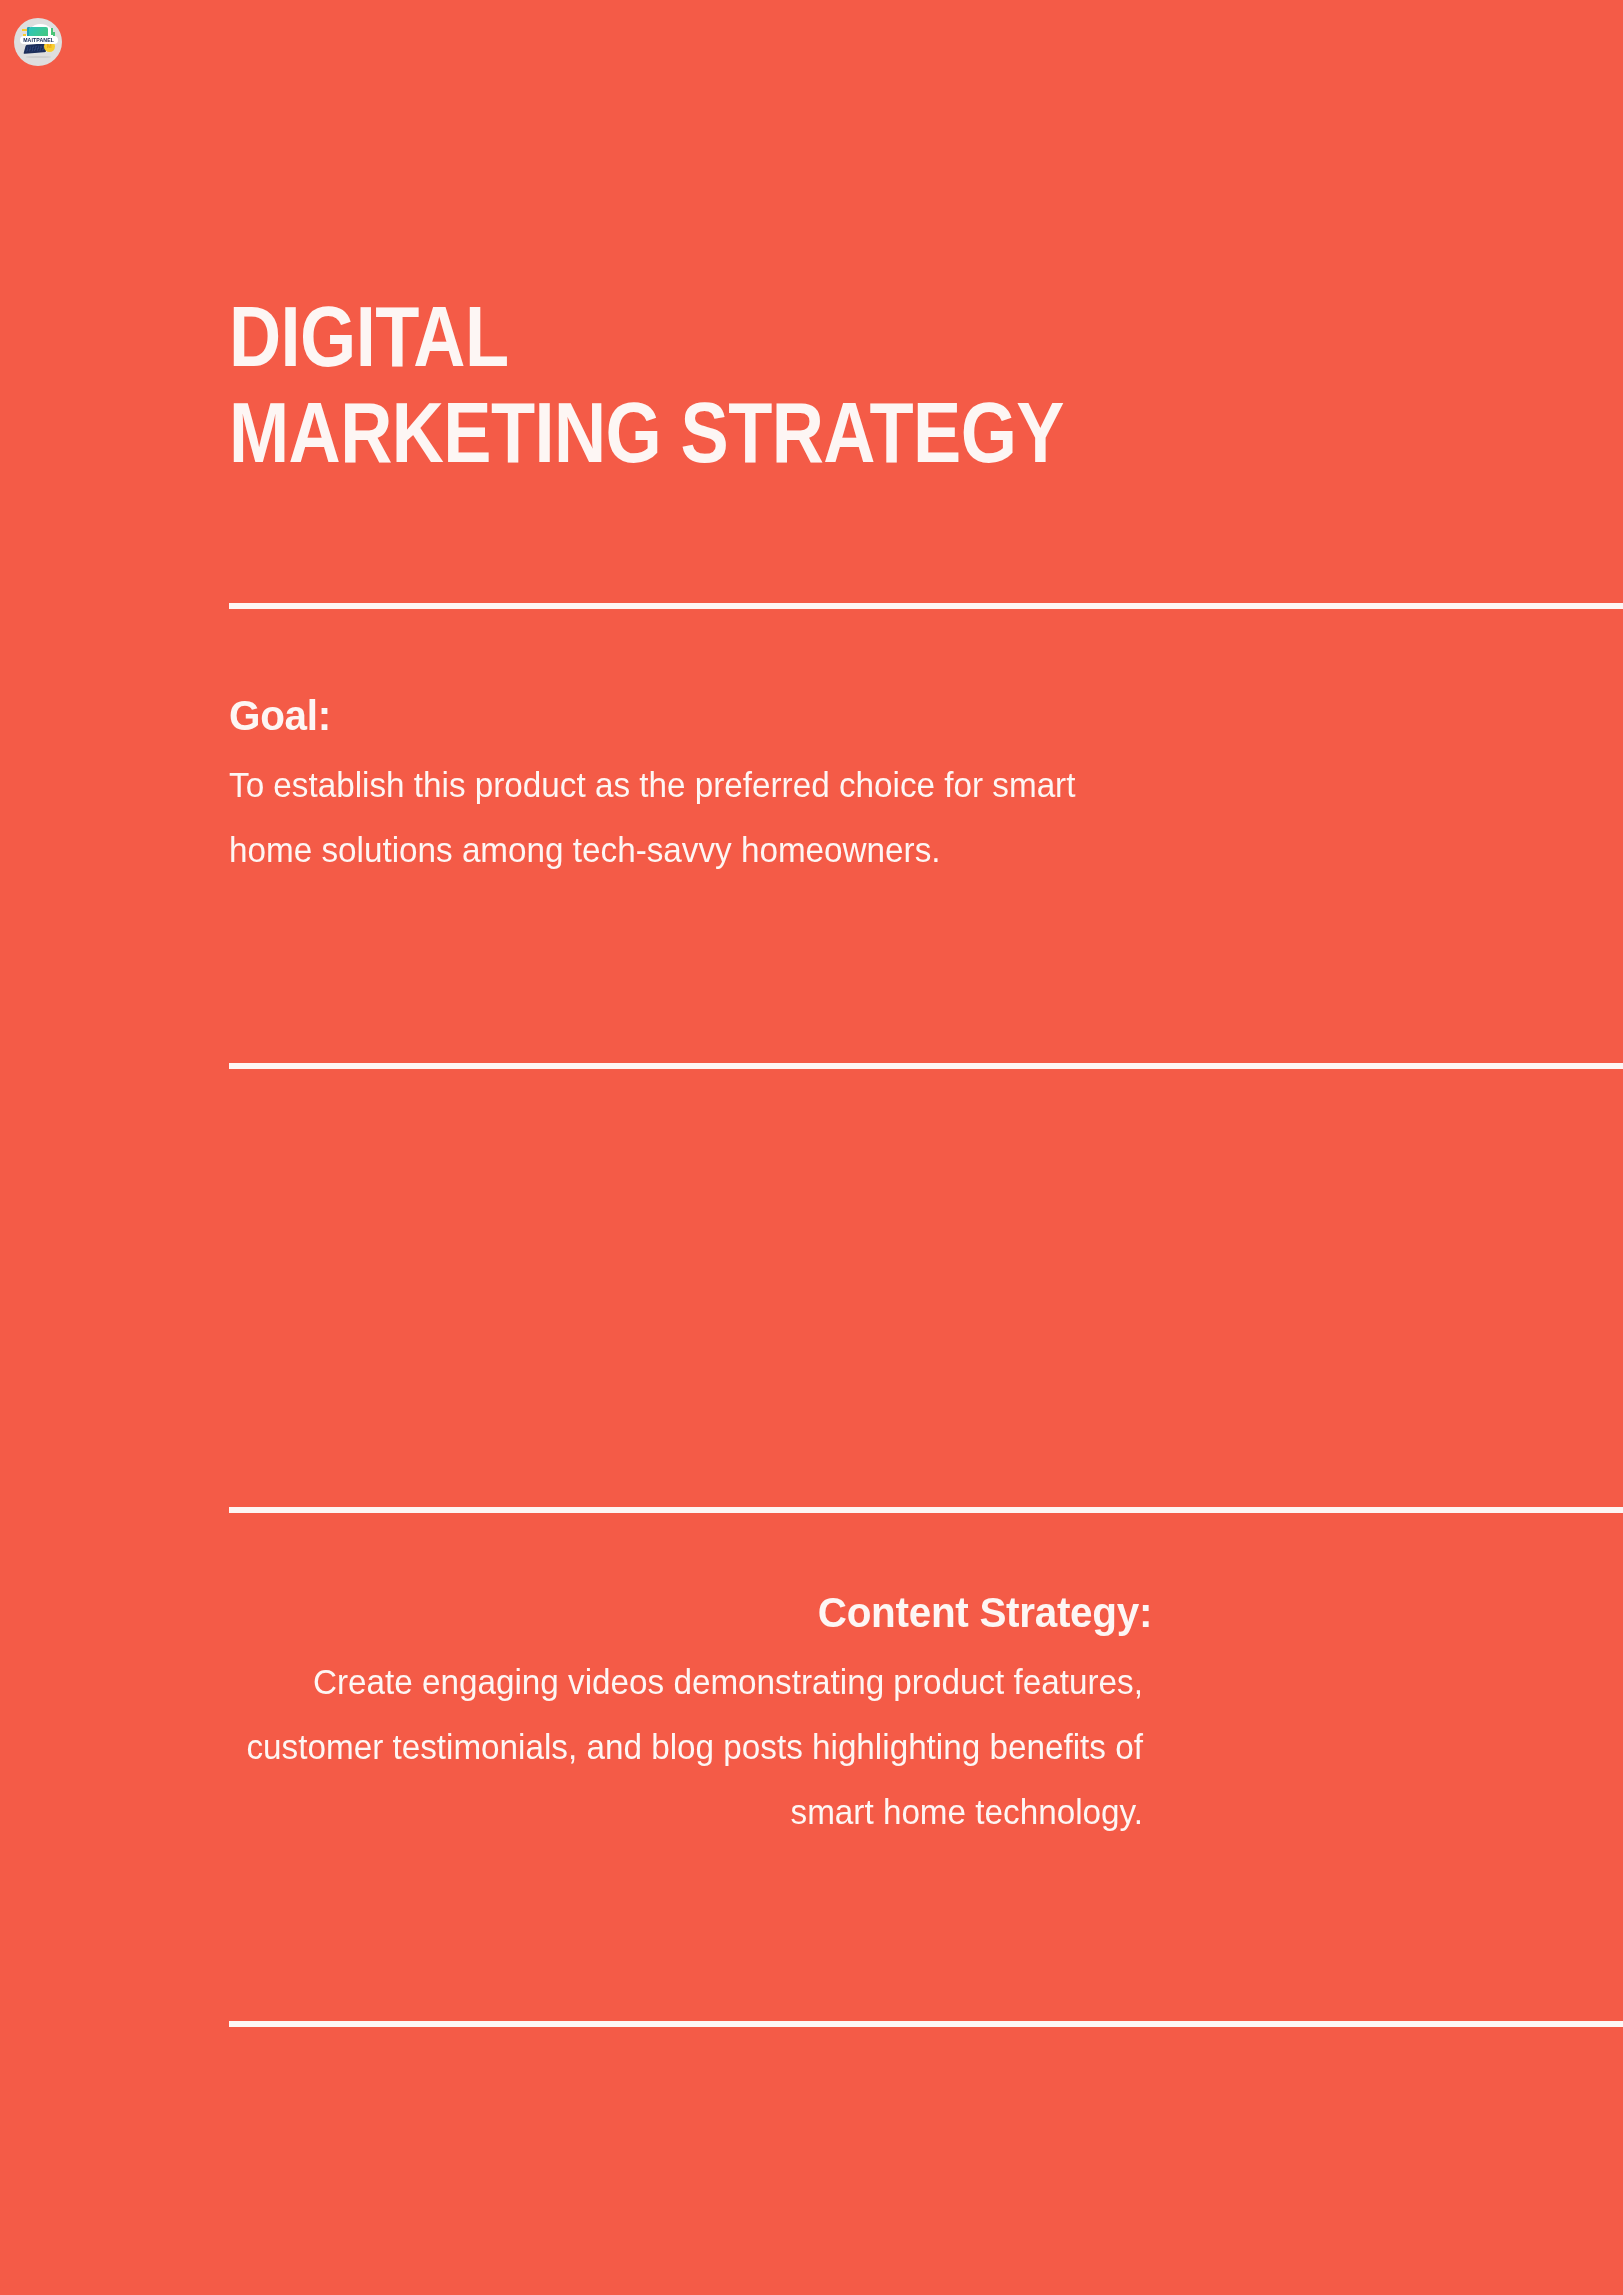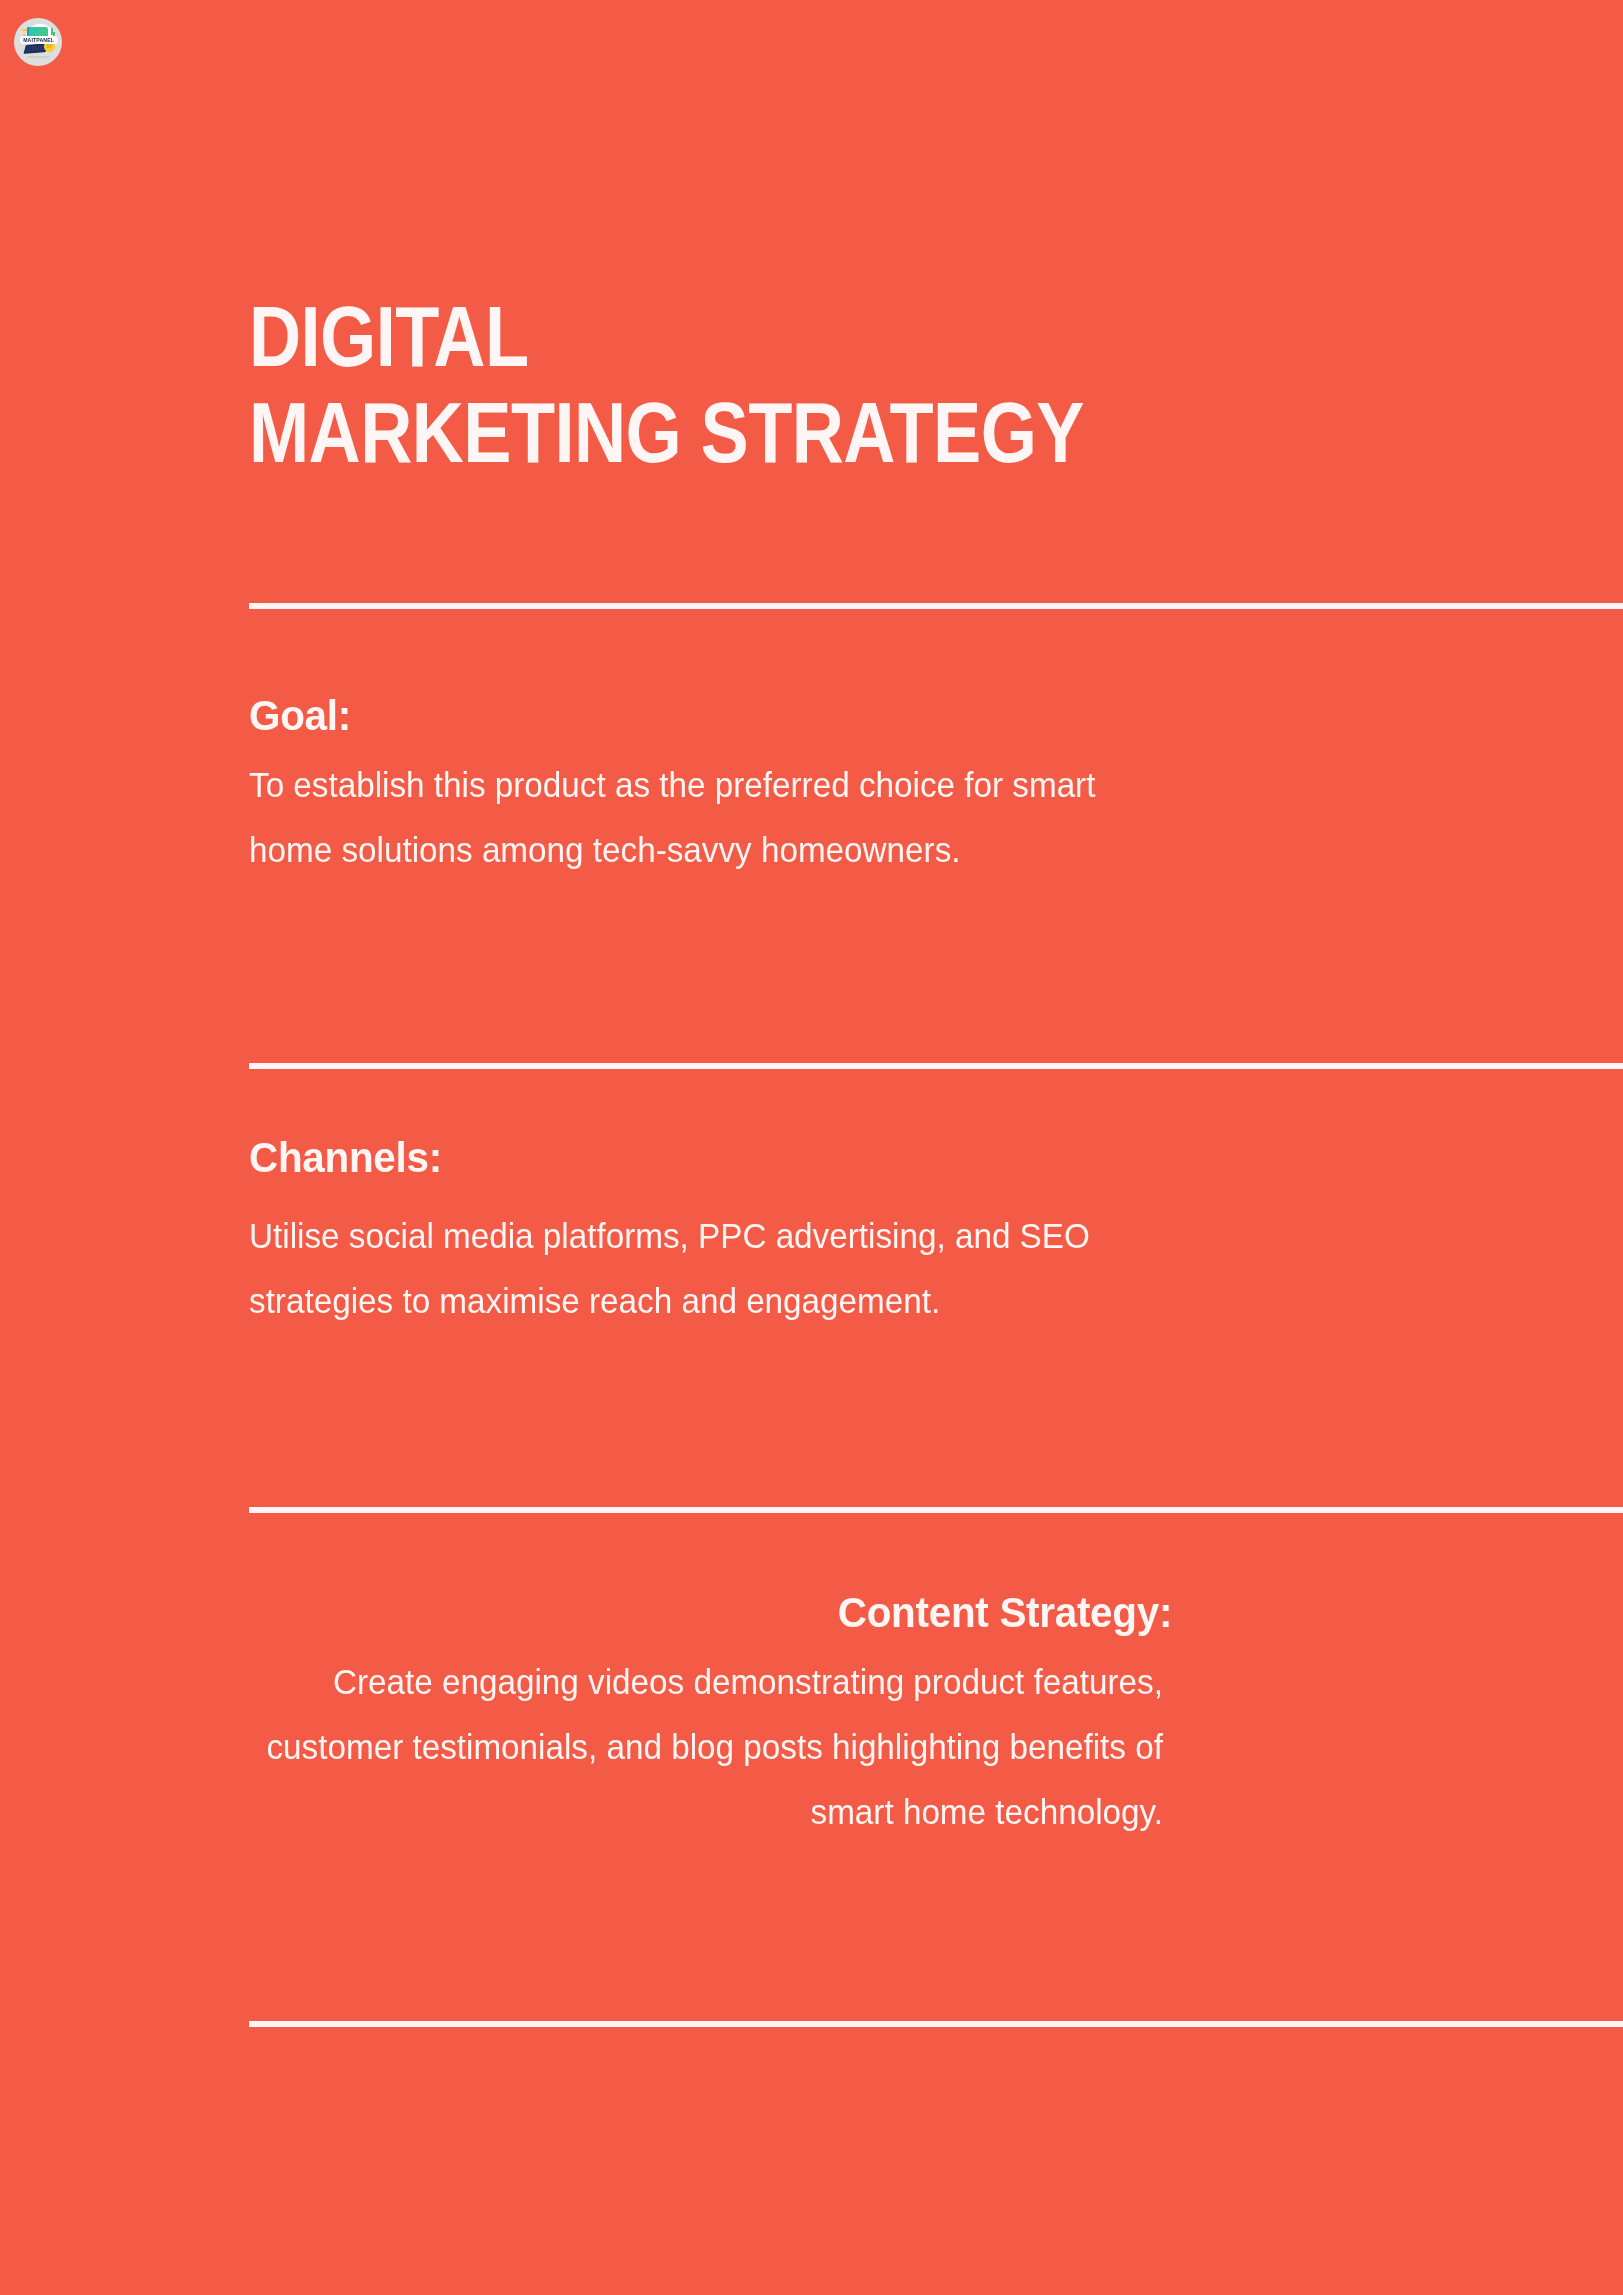--- a/index.html
+++ b/index.html
@@ -135,21 +135,20 @@
     background: rgba(0,0,0,0.07);
   }
 
   
   .content {
     position: absolute;
     left: 229px;
     top: 0;
     right: 0;
     height: 100%;
-    margin-left: 20px;
   }
 
   .page-title {
     position: absolute;
     left: 0;
     top: 230px;
     color: #FDF6F4;
     font-family: "Liberation Sans Narrow", "Liberation Sans", sans-serif;
     font-weight: bold;
     font-size: 86px;
@@ -236,24 +235,20 @@
 
   <div class="divider d1"></div>
 
   <div class="section s1">
     <h2 class="section-heading">Goal:</h2>
     <p class="section-body">To establish this product as the preferred choice for smart home solutions among tech-savvy homeowners.</p>
   </div>
 
   <div class="divider d2"></div>
 
-  <div class="section s2">
-    <h2 class="section-heading">Channels:</h2>
-    <p class="section-body">Utilise social media platforms, PPC advertising, and SEO strategies to maximise reach and engagement.</p>
-  </div>
 
   <div class="divider d3"></div>
 
   <div class="section s3">
     <h2 class="section-heading">Content Strategy:</h2>
     <p class="section-body">Create engaging videos demonstrating product features, customer testimonials, and blog posts highlighting benefits of smart home technology.</p>
   </div>
 
   <div class="divider d4"></div>
 

